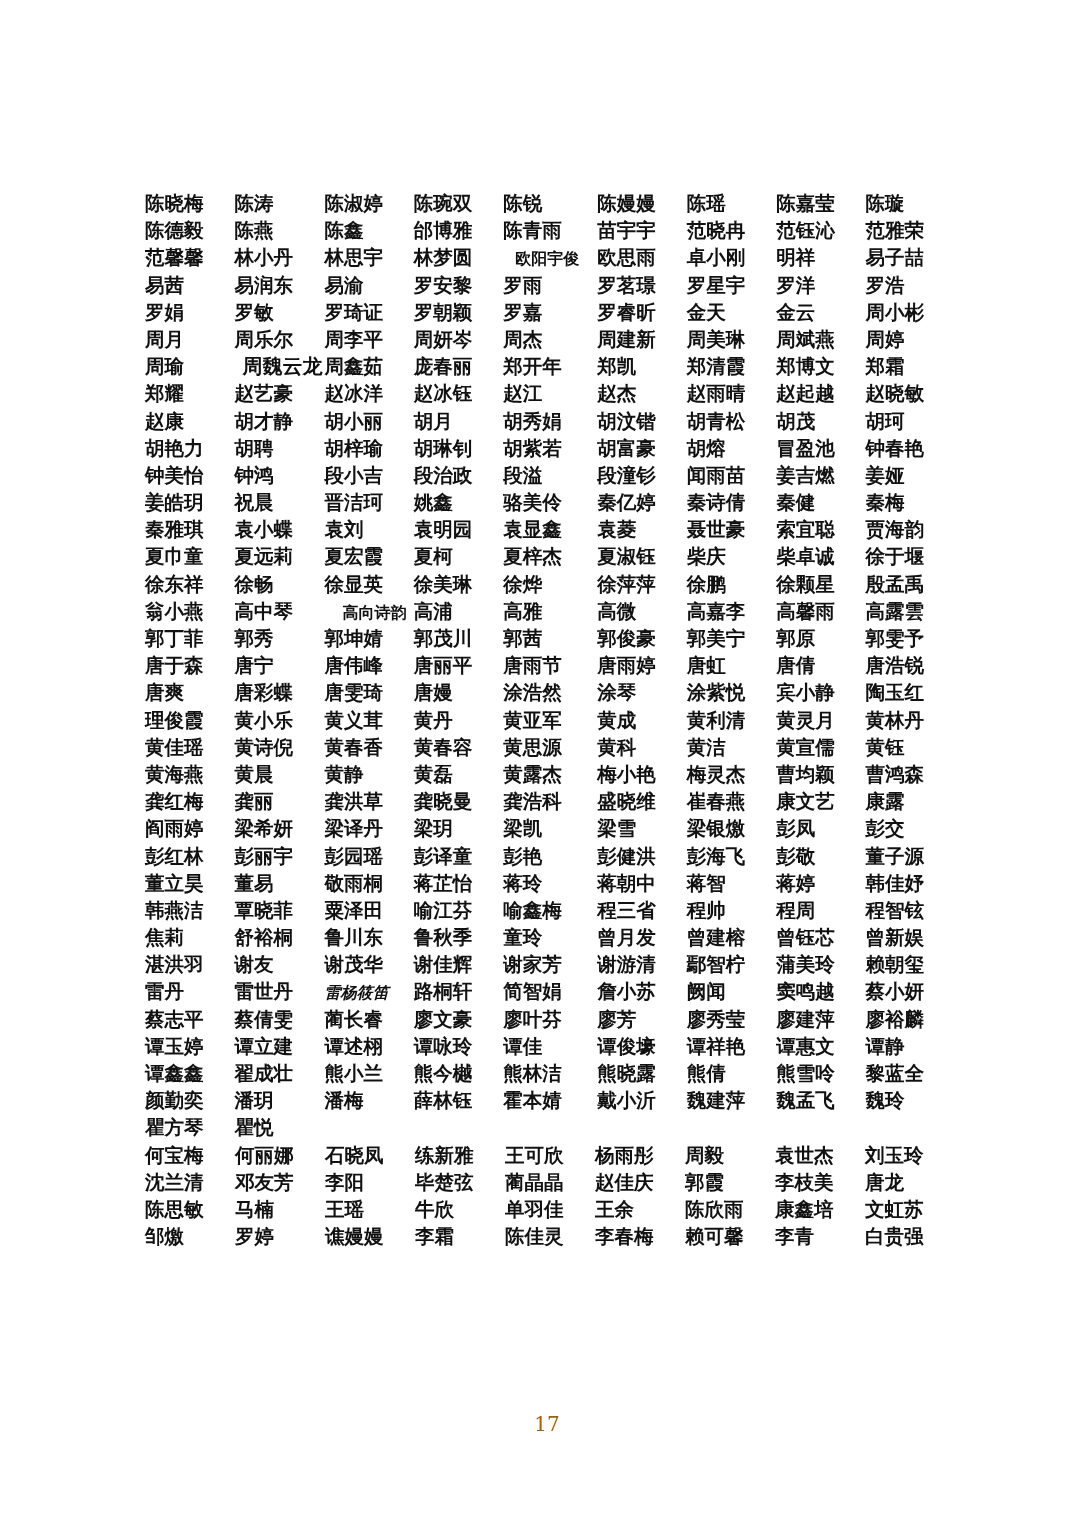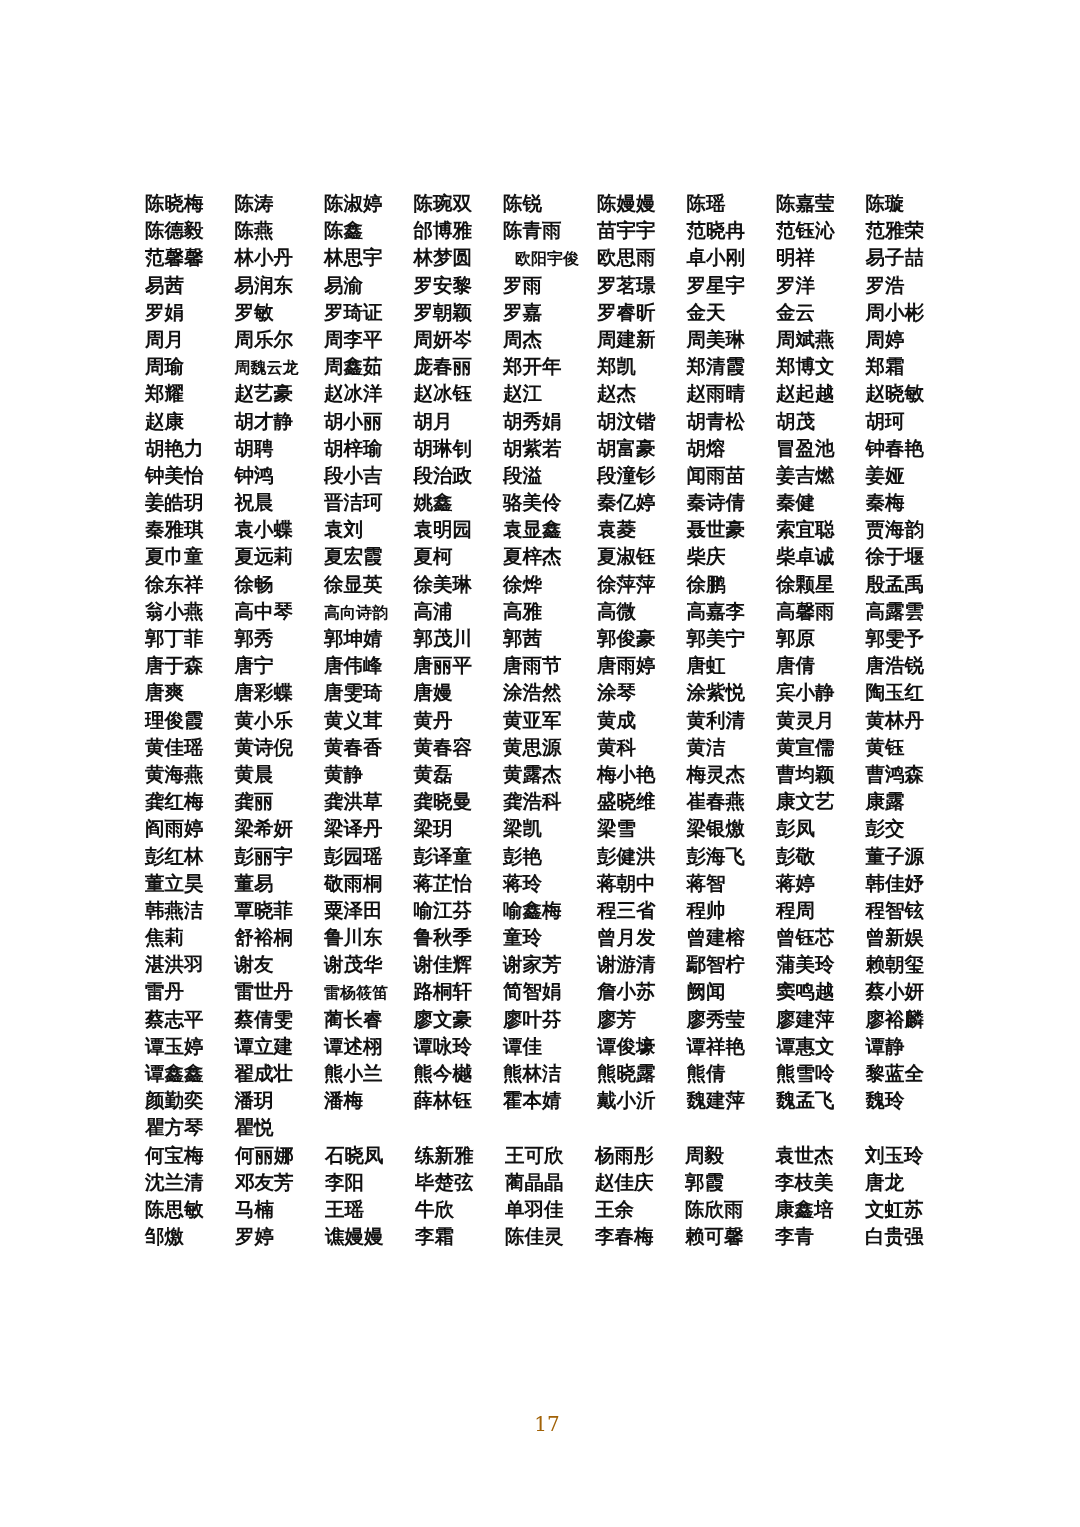--- a/index.html
+++ b/index.html
@@ -131,21 +131,21 @@
         <div class="name-cell"><span class="n2"><span>周</span><span>月</span></span></div>
         <div class="name-cell"><span class="n3">周乐尔</span></div>
         <div class="name-cell"><span class="n3">周李平</span></div>
         <div class="name-cell"><span class="n3">周妍岑</span></div>
         <div class="name-cell"><span class="n2"><span>周</span><span>杰</span></span></div>
         <div class="name-cell"><span class="n3">周建新</span></div>
         <div class="name-cell"><span class="n3">周美琳</span></div>
         <div class="name-cell"><span class="n3">周斌燕</span></div>
         <div class="name-cell"><span class="n2"><span>周</span><span>婷</span></span></div>
         <div class="name-cell"><span class="n2"><span>周</span><span>瑜</span></span></div>
-        <div class="name-cell"><span class="n4" style="font-size: 16px;">周魏云龙</span></div>
+        <div class="name-cell"><span class="n4" style="font-size: 20px; margin-left: 8px;">周魏云龙</span></div>
         <div class="name-cell"><span class="n3">周鑫茹</span></div>
         <div class="name-cell"><span class="n3">庞春丽</span></div>
         <div class="name-cell"><span class="n3">郑开年</span></div>
         <div class="name-cell"><span class="n2"><span>郑</span><span>凯</span></span></div>
         <div class="name-cell"><span class="n3">郑清霞</span></div>
         <div class="name-cell"><span class="n3">郑博文</span></div>
         <div class="name-cell"><span class="n2"><span>郑</span><span>霜</span></span></div>
         <div class="name-cell"><span class="n2"><span>郑</span><span>耀</span></span></div>
         <div class="name-cell"><span class="n3">赵艺豪</span></div>
         <div class="name-cell"><span class="n3">赵冰洋</span></div>
@@ -213,21 +213,21 @@
         <div class="name-cell"><span class="n2"><span>徐</span><span>畅</span></span></div>
         <div class="name-cell"><span class="n3">徐显英</span></div>
         <div class="name-cell"><span class="n3">徐美琳</span></div>
         <div class="name-cell"><span class="n2"><span>徐</span><span>烨</span></span></div>
         <div class="name-cell"><span class="n3">徐萍萍</span></div>
         <div class="name-cell"><span class="n2"><span>徐</span><span>鹏</span></span></div>
         <div class="name-cell"><span class="n3">徐颗星</span></div>
         <div class="name-cell"><span class="n3">殷孟禹</span></div>
         <div class="name-cell"><span class="n3">翁小燕</span></div>
         <div class="name-cell"><span class="n3">高中琴</span></div>
-        <div class="name-cell"><span class="n4" style="font-size: 16px;">高向诗韵</span></div>
+        <div class="name-cell"><span class="n4" style="font-size: 16px; text-align: right;">高向诗韵</span></div>
         <div class="name-cell"><span class="n2"><span>高</span><span>浦</span></span></div>
         <div class="name-cell"><span class="n2"><span>高</span><span>雅</span></span></div>
         <div class="name-cell"><span class="n2"><span>高</span><span>微</span></span></div>
         <div class="name-cell"><span class="n3">高嘉李</span></div>
         <div class="name-cell"><span class="n3">高馨雨</span></div>
         <div class="name-cell"><span class="n3">高露雲</span></div>
         <div class="name-cell"><span class="n3">郭丁菲</span></div>
         <div class="name-cell"><span class="n2"><span>郭</span><span>秀</span></span></div>
         <div class="name-cell"><span class="n3">郭坤婧</span></div>
         <div class="name-cell"><span class="n3">郭茂川</span></div>
@@ -339,21 +339,21 @@
         <div class="name-cell"><span class="n2"><span>谢</span><span>友</span></span></div>
         <div class="name-cell"><span class="n3">谢茂华</span></div>
         <div class="name-cell"><span class="n3">谢佳辉</span></div>
         <div class="name-cell"><span class="n3">谢家芳</span></div>
         <div class="name-cell"><span class="n3">谢游清</span></div>
         <div class="name-cell"><span class="n3">鄢智柠</span></div>
         <div class="name-cell"><span class="n3">蒲美玲</span></div>
         <div class="name-cell"><span class="n3">赖朝玺</span></div>
         <div class="name-cell"><span class="n2"><span>雷</span><span>丹</span></span></div>
         <div class="name-cell"><span class="n3">雷世丹</span></div>
-        <div class="name-cell"><span class="n4" style="font-size: 16px;">雷杨筱笛</span></div>
+        <div class="name-cell"><span class="n4" style="font-size: 16px; font-style: italic;">雷杨筱笛</span></div>
         <div class="name-cell"><span class="n3">路桐轩</span></div>
         <div class="name-cell"><span class="n3">简智娟</span></div>
         <div class="name-cell"><span class="n3">詹小苏</span></div>
         <div class="name-cell"><span class="n2"><span>阙</span><span>闻</span></span></div>
         <div class="name-cell"><span class="n3">窦鸣越</span></div>
         <div class="name-cell"><span class="n3">蔡小妍</span></div>
         <div class="name-cell"><span class="n3">蔡志平</span></div>
         <div class="name-cell"><span class="n3">蔡倩雯</span></div>
         <div class="name-cell"><span class="n3">蔺长睿</span></div>
         <div class="name-cell"><span class="n3">廖文豪</span></div>

